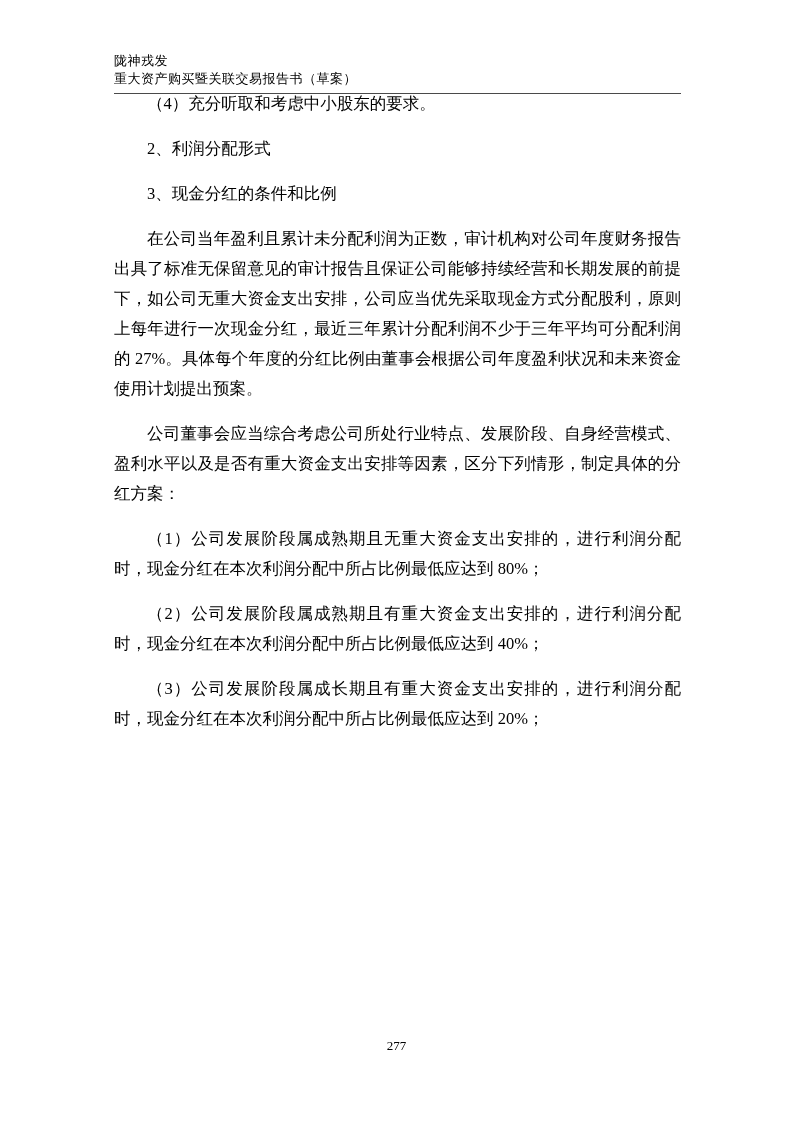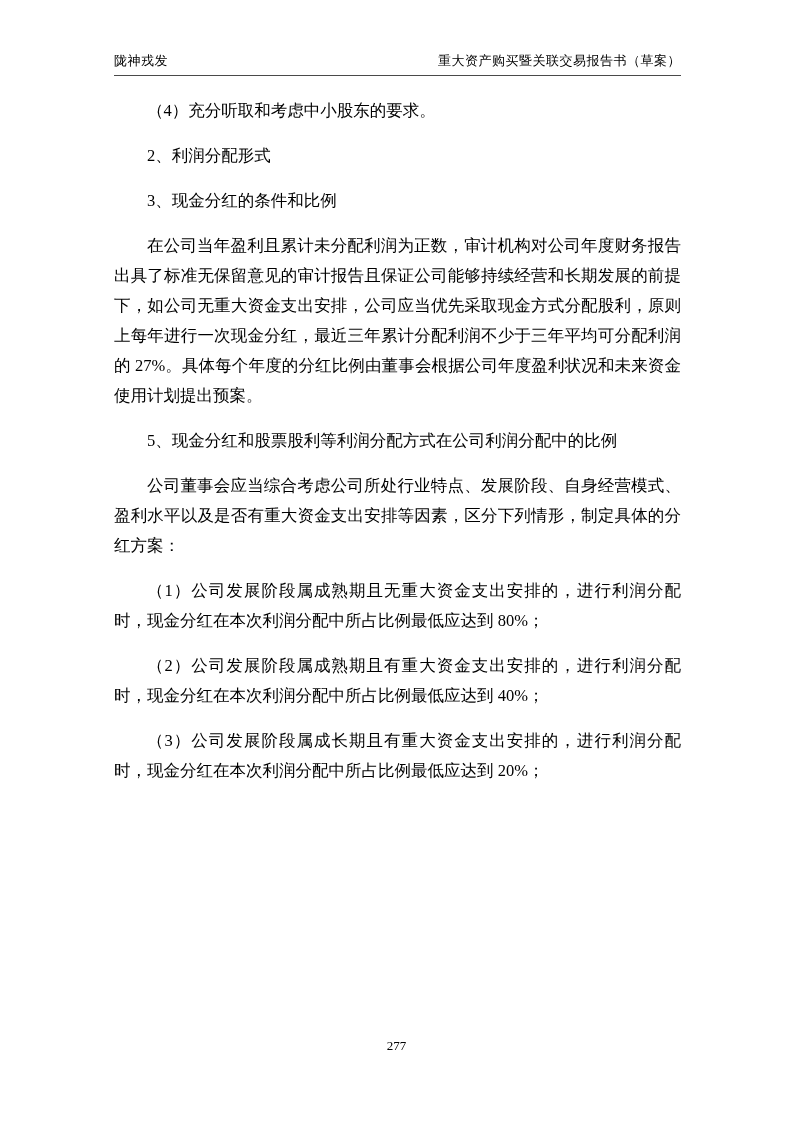--- a/index.html
+++ b/index.html
@@ -23,37 +23,38 @@
     top: 52px;
     left: 114px;
     right: 112px;
     display: flex;
     justify-content: space-between;
     align-items: flex-start;
     font-size: 13px;
     letter-spacing: 0.5px;
     padding-bottom: 5px;
     border-bottom: 1px solid #4a4a4a;
+    flex-direction: column;
   }
   .header .left {
     white-space: nowrap;
   }
   .header .right {
     white-space: nowrap;
     font-family: Liberation Serif, serif;
   }
   .content {
     position: absolute;
     top: 88px;
     left: 114px;
     right: 112px;
     text-align: justify;
   }
   .content p {
-    margin: 8px 0 15px 0;
+    margin: 1px 0 15px 0;
     font-size: 16.5px;
     line-height: 30px;
     text-indent: 2em;
     word-break: break-all;
   }
   .footer {
     position: absolute;
     left: 0;
     right: 0;
     top: 1038px;
@@ -69,21 +70,20 @@
   <div class="header">
     <span class="left">陇神戎发</span>
     <span class="right">重大资产购买暨关联交易报告书（草案）</span>
   </div>
 
   <div class="content">
     <p>（4）充分听取和考虑中小股东的要求。</p>
     <p>2、利润分配形式</p>
     <p>3、现金分红的条件和比例</p>
     <p>在公司当年盈利且累计未分配利润为正数，审计机构对公司年度财务报告出具了标准无保留意见的审计报告且保证公司能够持续经营和长期发展的前提下，如公司无重大资金支出安排，公司应当优先采取现金方式分配股利，原则上每年进行一次现金分红，最近三年累计分配利润不少于三年平均可分配利润的 27%。具体每个年度的分红比例由董事会根据公司年度盈利状况和未来资金使用计划提出预案。</p>
-    <p>5、现金分红和股票股利等利润分配方式在公司利润分配中的比例</p>
     <p>公司董事会应当综合考虑公司所处行业特点、发展阶段、自身经营模式、盈利水平以及是否有重大资金支出安排等因素，区分下列情形，制定具体的分红方案：</p>
     <p>（1）公司发展阶段属成熟期且无重大资金支出安排的，进行利润分配时，现金分红在本次利润分配中所占比例最低应达到 80%；</p>
     <p>（2）公司发展阶段属成熟期且有重大资金支出安排的，进行利润分配时，现金分红在本次利润分配中所占比例最低应达到 40%；</p>
     <p>（3）公司发展阶段属成长期且有重大资金支出安排的，进行利润分配时，现金分红在本次利润分配中所占比例最低应达到 20%；</p>
   </div>
 
   <div class="footer">
     <span>277</span>
   </div>
 

